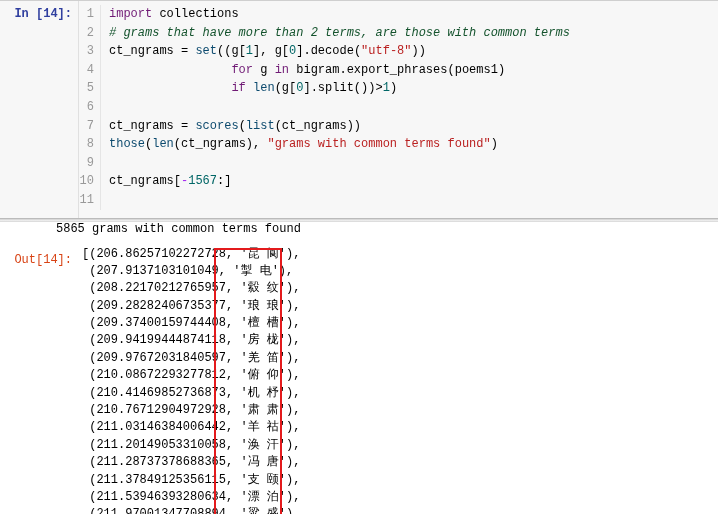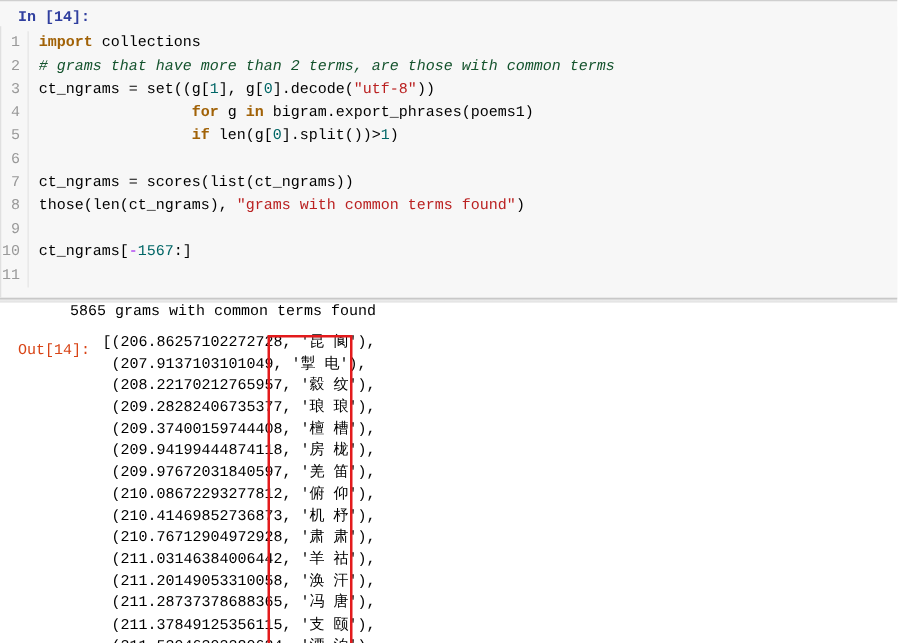--- a/index.html
+++ b/index.html
@@ -5,21 +5,20 @@
   * { box-sizing: border-box; margin: 0; padding: 0; }
   body {
     font-family: "Helvetica Neue", Helvetica, Arial, sans-serif;
     font-size: 13px;
     background: #fff;
     width: 718px;
   }
   .cell {
     display: flex;
     border-top: 1px solid #cfcfcf;
-    flex-direction: column;
   }
   .input-cell { background: #f7f7f7; }
   .prompt {
     width: 78px;
     text-align: right;
     padding: 6px 6px 0 0;
     font-family: Menlo, Consolas, "Courier New", monospace;
     font-size: 12px;
   }
   .in-prompt { color: #303f9f; font-weight: bold; }
@@ -41,26 +40,26 @@
     padding-right: 6px;
     border-right: 1px solid #e5e5e5;
     user-select: none;
   }
   .code {
     flex: 1;
     padding-left: 8px;
     white-space: pre;
     overflow-x: auto;
   }
-  .kw { color: #a16207; font-weight: bold; }
+  .kw { color: #701a75; font-weight: normal; }
   .cm { color: #14532d; font-style: italic; }
   .str { color: #ba2121; }
   .num { color: #006666; }
   .op { color: #a020f0; }
-  .bi { color: #000000; }
+  .bi { color: #0c4a6e; }
   .output-divider {
     height: 4px;
     background: linear-gradient(#d0d0d0, #f5f5f5);
     border-top: 1px solid #bbb;
     border-bottom: 1px solid #ddd;
   }
   .output-block {
     display: flex;
     font-family: Menlo, Consolas, "Courier New", monospace;
     font-size: 12px;

